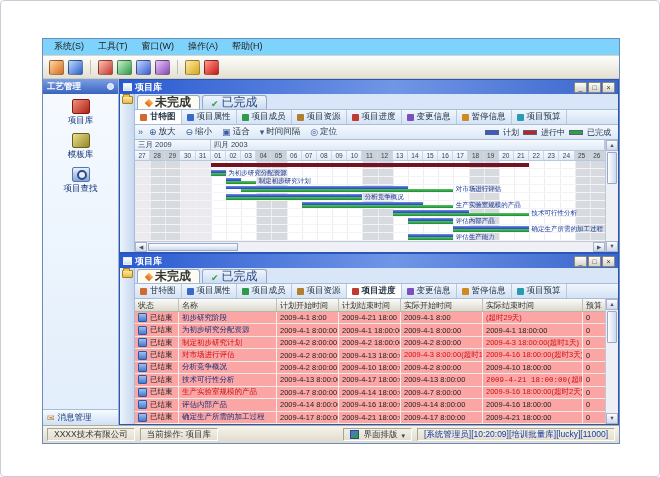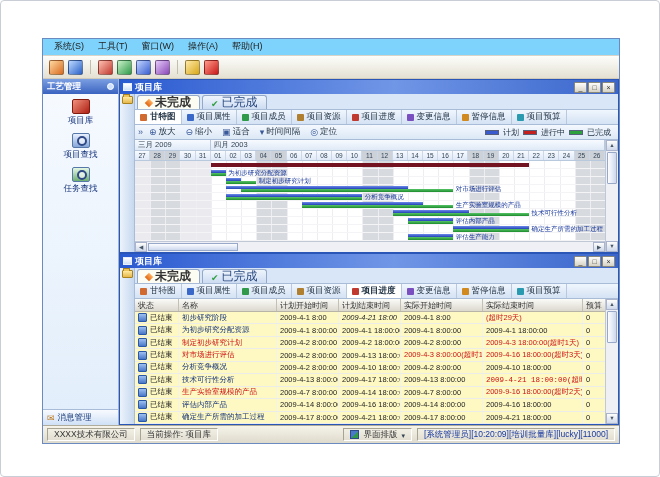--- a/index.html
+++ b/index.html
@@ -96,21 +96,21 @@
   .scroll-btn::after { font-size:5.5px; color:#456; line-height:9px; display:block; }
   .up::after { content:"▲"; } .down::after { content:"▼"; }
   .scroll-thumb { flex:none; height:32px; margin:1px; background:linear-gradient(90deg,#fdfdff,#cdd8ee); border:1px solid #98a8c8; border-radius:1px; }
   .hscroll { flex:none; height:11px; display:flex; background:#eef0f6; border-top:1px solid #c0c8d8; }
   .hbtn { width:12px; height:100%; }
   .hbtn.left::after { content:"◀"; } .hbtn.right::after { content:"▶"; }
   .hthumb { width:90px; margin:1px; background:linear-gradient(#fdfdff,#cdd8ee); border:1px solid #98a8c8; }
 
   
   .table-wrap { flex:1; display:flex; min-height:0; }
-  .ptable { flex:1; display:flex; flex-direction:column; background:#fef9c3; min-width:0; font-size:7.5px; overflow:hidden; }
+  .ptable { flex:1; display:flex; flex-direction:column; background:#fca5a5; min-width:0; font-size:7.5px; overflow:hidden; }
   .t-head { flex:none; height:13px; display:flex; background:linear-gradient(#fbfbf8,#dbd8ce); border-bottom:1px solid #b8b4a8; color:#333; font-size:8px; }
   .t-hcell { flex:none; border-right:1px solid #c4c0b4; display:flex; align-items:center; padding:0 3px; overflow:hidden; white-space:nowrap; }
   .t-body { flex:1; display:flex; flex-direction:column; min-height:0; }
   .t-row { flex:1; display:flex; border-bottom:1px solid #ececе8; border-bottom:1px solid #ecece8; color:#222; min-height:0; }
   .t-cell { flex:none; border-right:1px solid #f2f2ee; display:flex; align-items:center; padding:0 3px; overflow:hidden; white-space:nowrap; }
   .t-name { color:#13317a; }
   .red { color:#cc1111; }
   .st-ic { width:9px; height:9px; border-radius:1px; background:linear-gradient(#9ec0f0,#4a78c8); border:1px solid #2a58a8; margin-right:3px; flex:none; }
 
   
@@ -153,26 +153,26 @@
         <div class="side-title">
           <span>工艺管理</span>
           <span class="pin"></span>
         </div>
         <div class="side-items js-items">
             <div class="side-item">
               <span class="nav-icon i-red"></span>
               <span>项目库</span>
             </div>
             <div class="side-item">
+              <span class="nav-icon i-olive"></span>
+              <span>模板库</span>
+            </div>
+            <div class="side-item">
               <span class="nav-icon i-search i-search-blue"></span>
               <span>项目查找</span>
-            </div>
-            <div class="side-item">
-              <span class="nav-icon i-search i-search-green"></span>
-              <span>任务查找</span>
             </div>
           </div>
         <div class="side-footer">
           <span class="mail-ic"></span>
           <span>消息管理</span>
         </div>
       </div>
 
       <div class="mdi">
 
@@ -491,21 +491,21 @@
                       <span class="t-hcell" style="width: 24px;">预算</span>
                     </div>
                   <div class="t-body js-tbody">
                       <div class="t-row">
                         <span class="t-cell" style="width: 44px;">
                           <span class="st-ic"></span>
                           <span>已结束</span>
                         </span>
                         <span class="t-cell t-name" style="width: 98px;">初步研究阶段</span>
                         <span class="t-cell" style="width: 62px;">2009-4-1 8:00</span>
-                        <span class="t-cell" style="width: 62px; font-style: italic;">2009-4-21 18:00</span>
+                        <span class="t-cell" style="width: 62px;">2009-4-21 18:00</span>
                         <span class="t-cell" style="width: 82px;">2009-4-1 8:00</span>
                         <span class="t-cell red" style="width: 100px;">(超时29天)</span>
                         <span class="t-cell" style="width: 24px;">0</span>
                       </div>
                       <div class="t-row">
                         <span class="t-cell" style="width: 44px;">
                           <span class="st-ic"></span>
                           <span>已结束</span>
                         </span>
                         <span class="t-cell t-name" style="width: 98px;">为初步研究分配资源</span>

